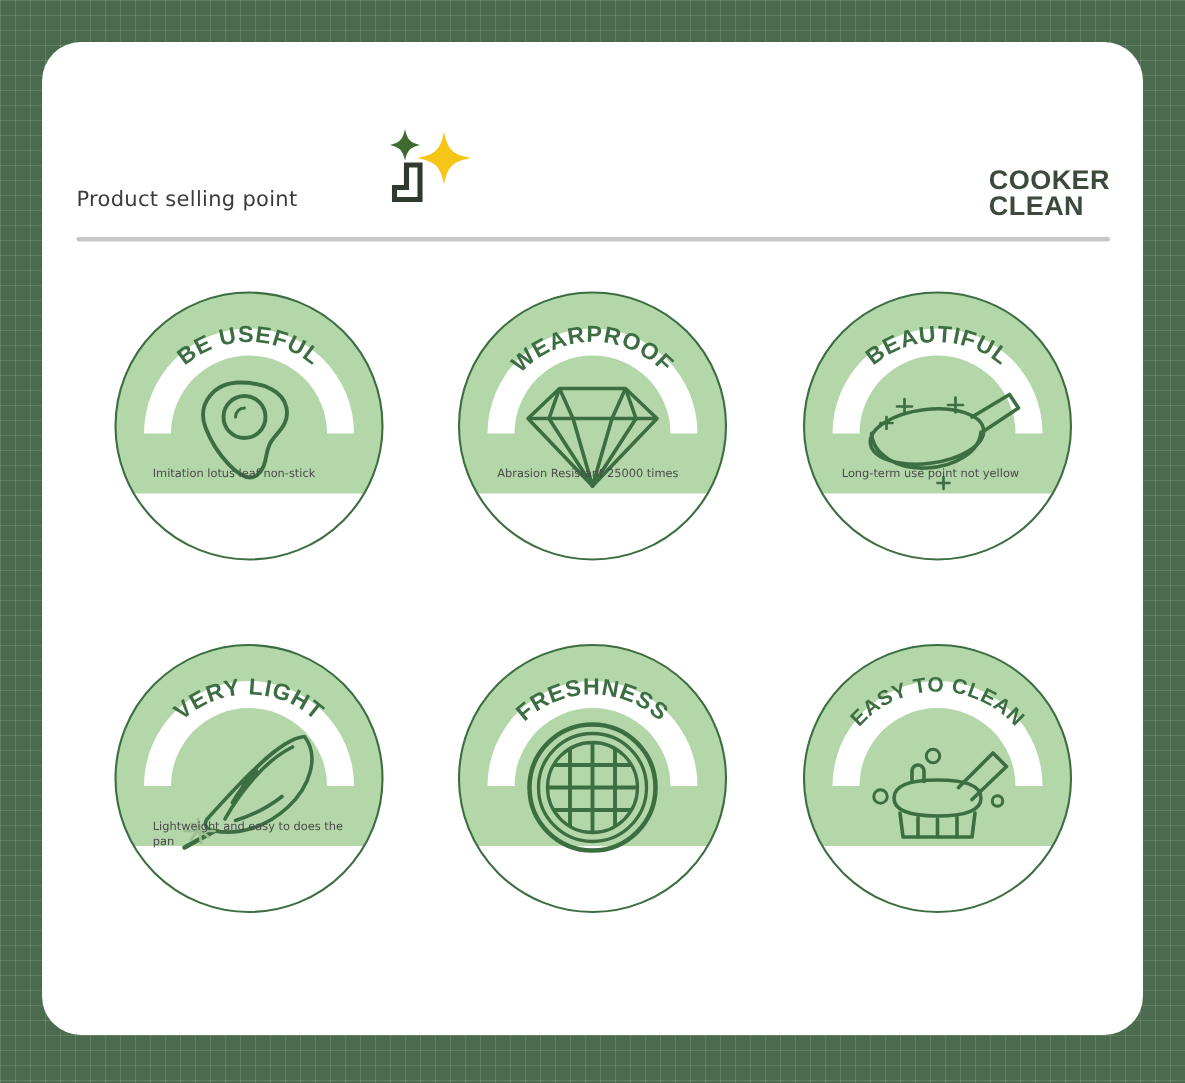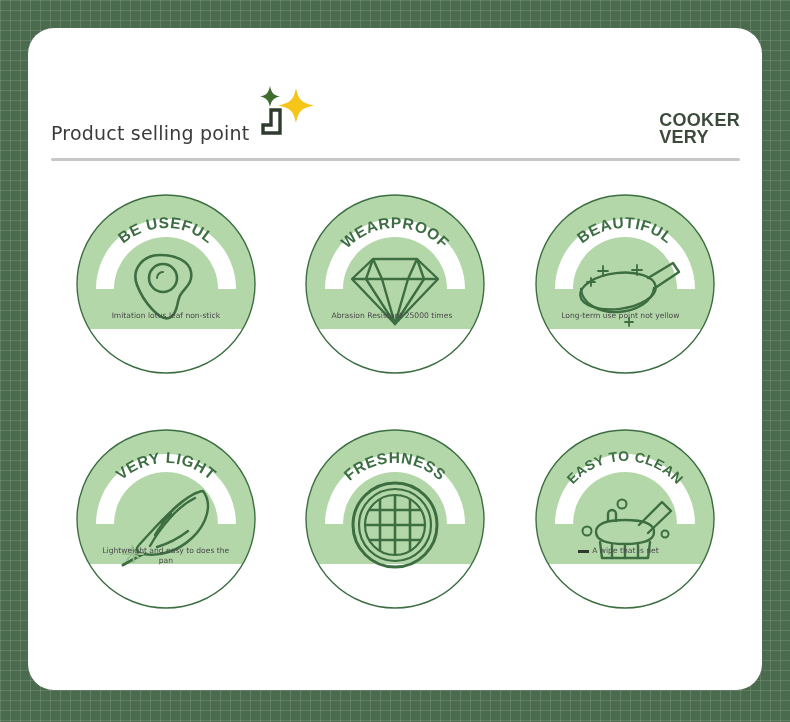--- a/index.html
+++ b/index.html
@@ -14,21 +14,21 @@
     background-size:10px 10px;
   }
   .card{
     position:absolute;left:28px;top:28px;width:734px;height:662px;
     background:#ffffff;border-radius:26px;
   }
   
   .header{position:absolute;left:0;top:0;width:734px;height:140px;}
   .page-title{
     position:absolute;left:23px;top:105px;
-    font-size:19px;color:#3b3b3b;letter-spacing:.2px;
+    font-size:14px;color:#3b3b3b;letter-spacing:.2px;
     font-family:"DejaVu Sans", sans-serif;font-weight:400;
     transform:translateY(-50%);
   }
   .sparkles{position:absolute;left:222px;top:48px;width:70px;height:70px;}
   .brand{
     position:absolute;right:22px;top:84px;
     font-size:18px;line-height:17px;font-weight:700;color:#3c4a3c;
     letter-spacing:.3px;text-align:left;
     font-family:"Liberation Sans", sans-serif;
   }
@@ -45,21 +45,21 @@
   }
   .badge{position:relative;width:182px;height:182px;}
   .badge svg{display:block;width:182px;height:182px;overflow:visible;}
   .cap-wrap{
     position:absolute;left:0;right:0;top:118px;height:52px;
     display:flex;align-items:flex-start;justify-content:center;
     pointer-events:none;
   }
   .caption{
     width:128px;font-size:7.6px;line-height:10px;color:#4a4a4a;
-    text-align:center;font-family:"DejaVu Sans", sans-serif;
+    font-family:"DejaVu Sans", sans-serif;
   }
   .caption.left{text-align:left;}
   .caption.dash{position:relative;text-align:left;padding-left:14px;width:80px;}
   .caption.dash:before{
     content:"";position:absolute;left:0;top:4px;width:11px;height:2.5px;
     background:#2f3b2f;
   }
 </style>
 </head>
 <body>
@@ -81,21 +81,21 @@
         </g>
 
         <g>
           <path d="M21 34 L30 34 L30 57 L13 57 L13 49 L21 49 Z" fill="none" stroke="#2f3b2f" stroke-width="3.4" stroke-linejoin="miter"></path>
         </g>
       </svg>
     </div>
 
     <div class="brand">
       <div>COOKER</div>
-      <div>VERY</div>
+      <div>CLEAN</div>
     </div>
 
     <div class="divider"></div>
   </div>
 
   <div class="grid">
 
     <div class="badge">
       <svg viewBox="0 0 182 182">
         <defs>
@@ -285,19 +285,16 @@
                    C120 112 110 116 91 116 C72 116 62 112 62 104 Z"></path>
           <path d="M66 114 L68 130 L114 130 L116 114"></path>
           <path d="M78 117 L78 130 M91 118 L91 130 M104 117 L104 130"></path>
           <path d="M105 97 L128 74 L137 83 L114 105"></path>
           <path d="M74 92 L74 86 A4 4 0 0 1 82 86 L82 93"></path>
           <circle cx="88" cy="76" r="4.5" stroke-width="2"></circle>
           <circle cx="53" cy="103" r="4.5" stroke-width="2"></circle>
           <circle cx="131" cy="106" r="3.5" stroke-width="2"></circle>
         </g>
       </svg>
-      <div class="cap-wrap">
-          <div class="caption dash">A wipe that is net</div>
-        </div>
     </div>
 
   </div>
 </div>
 
 </body></html>

